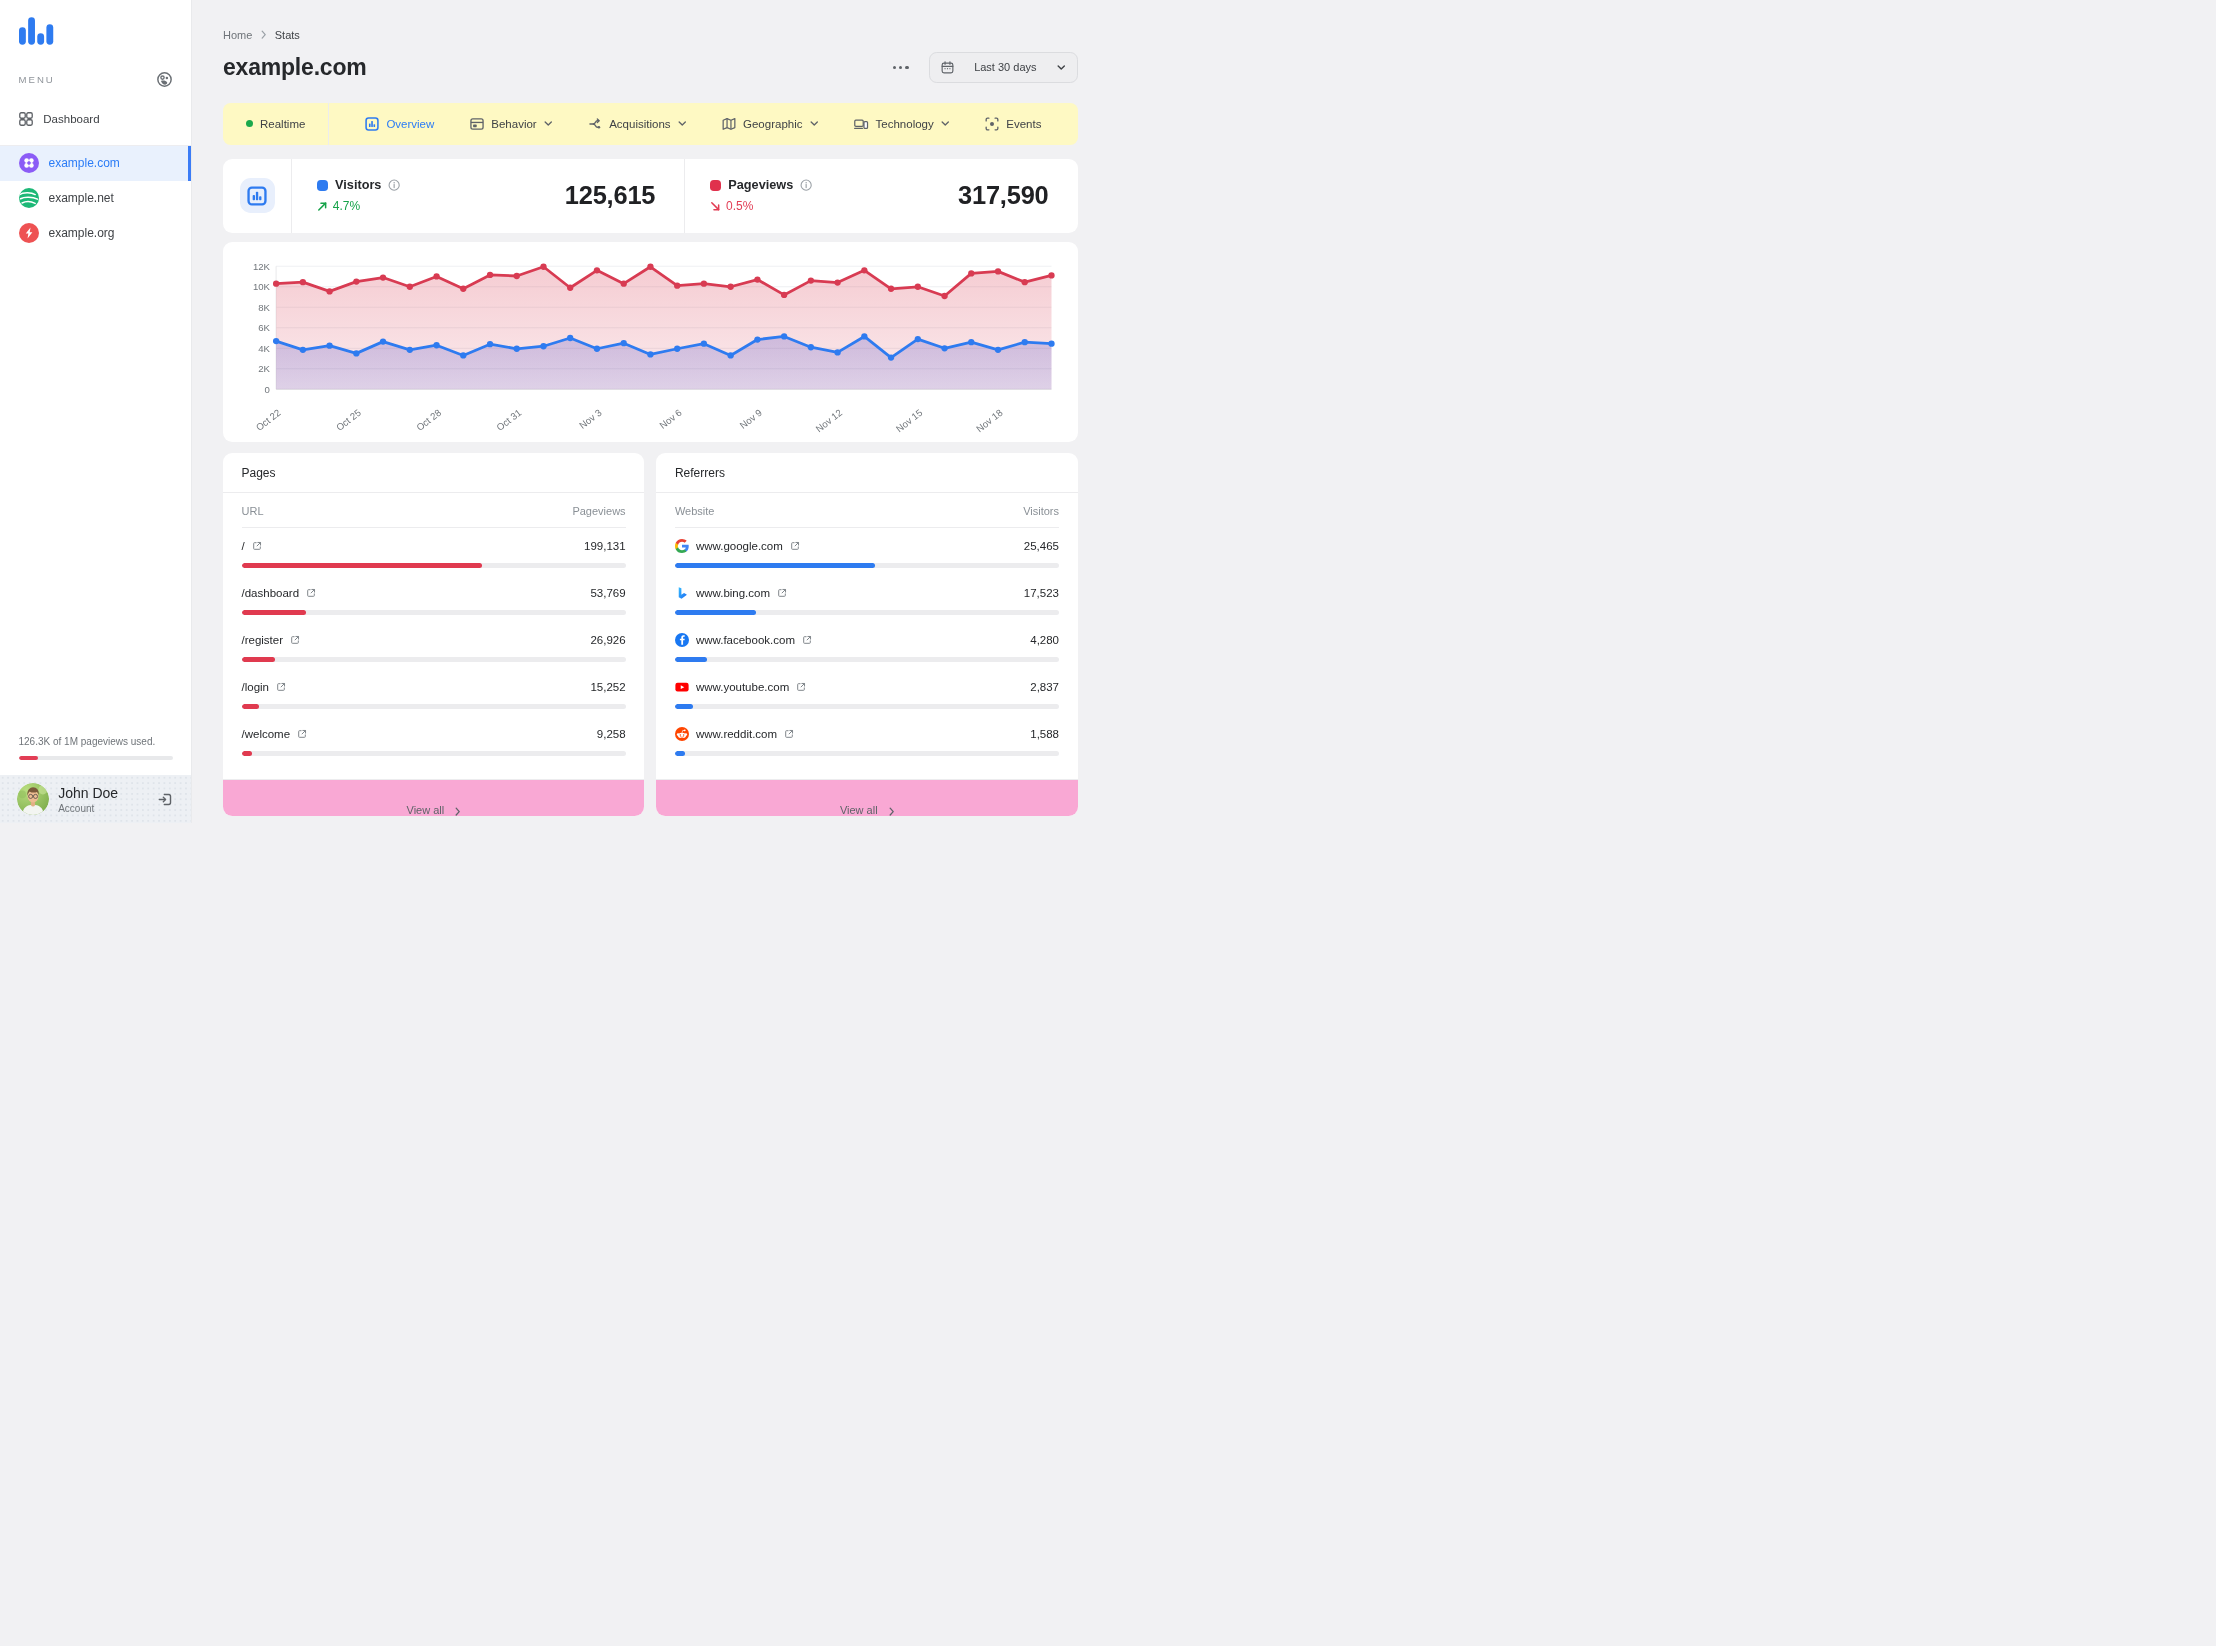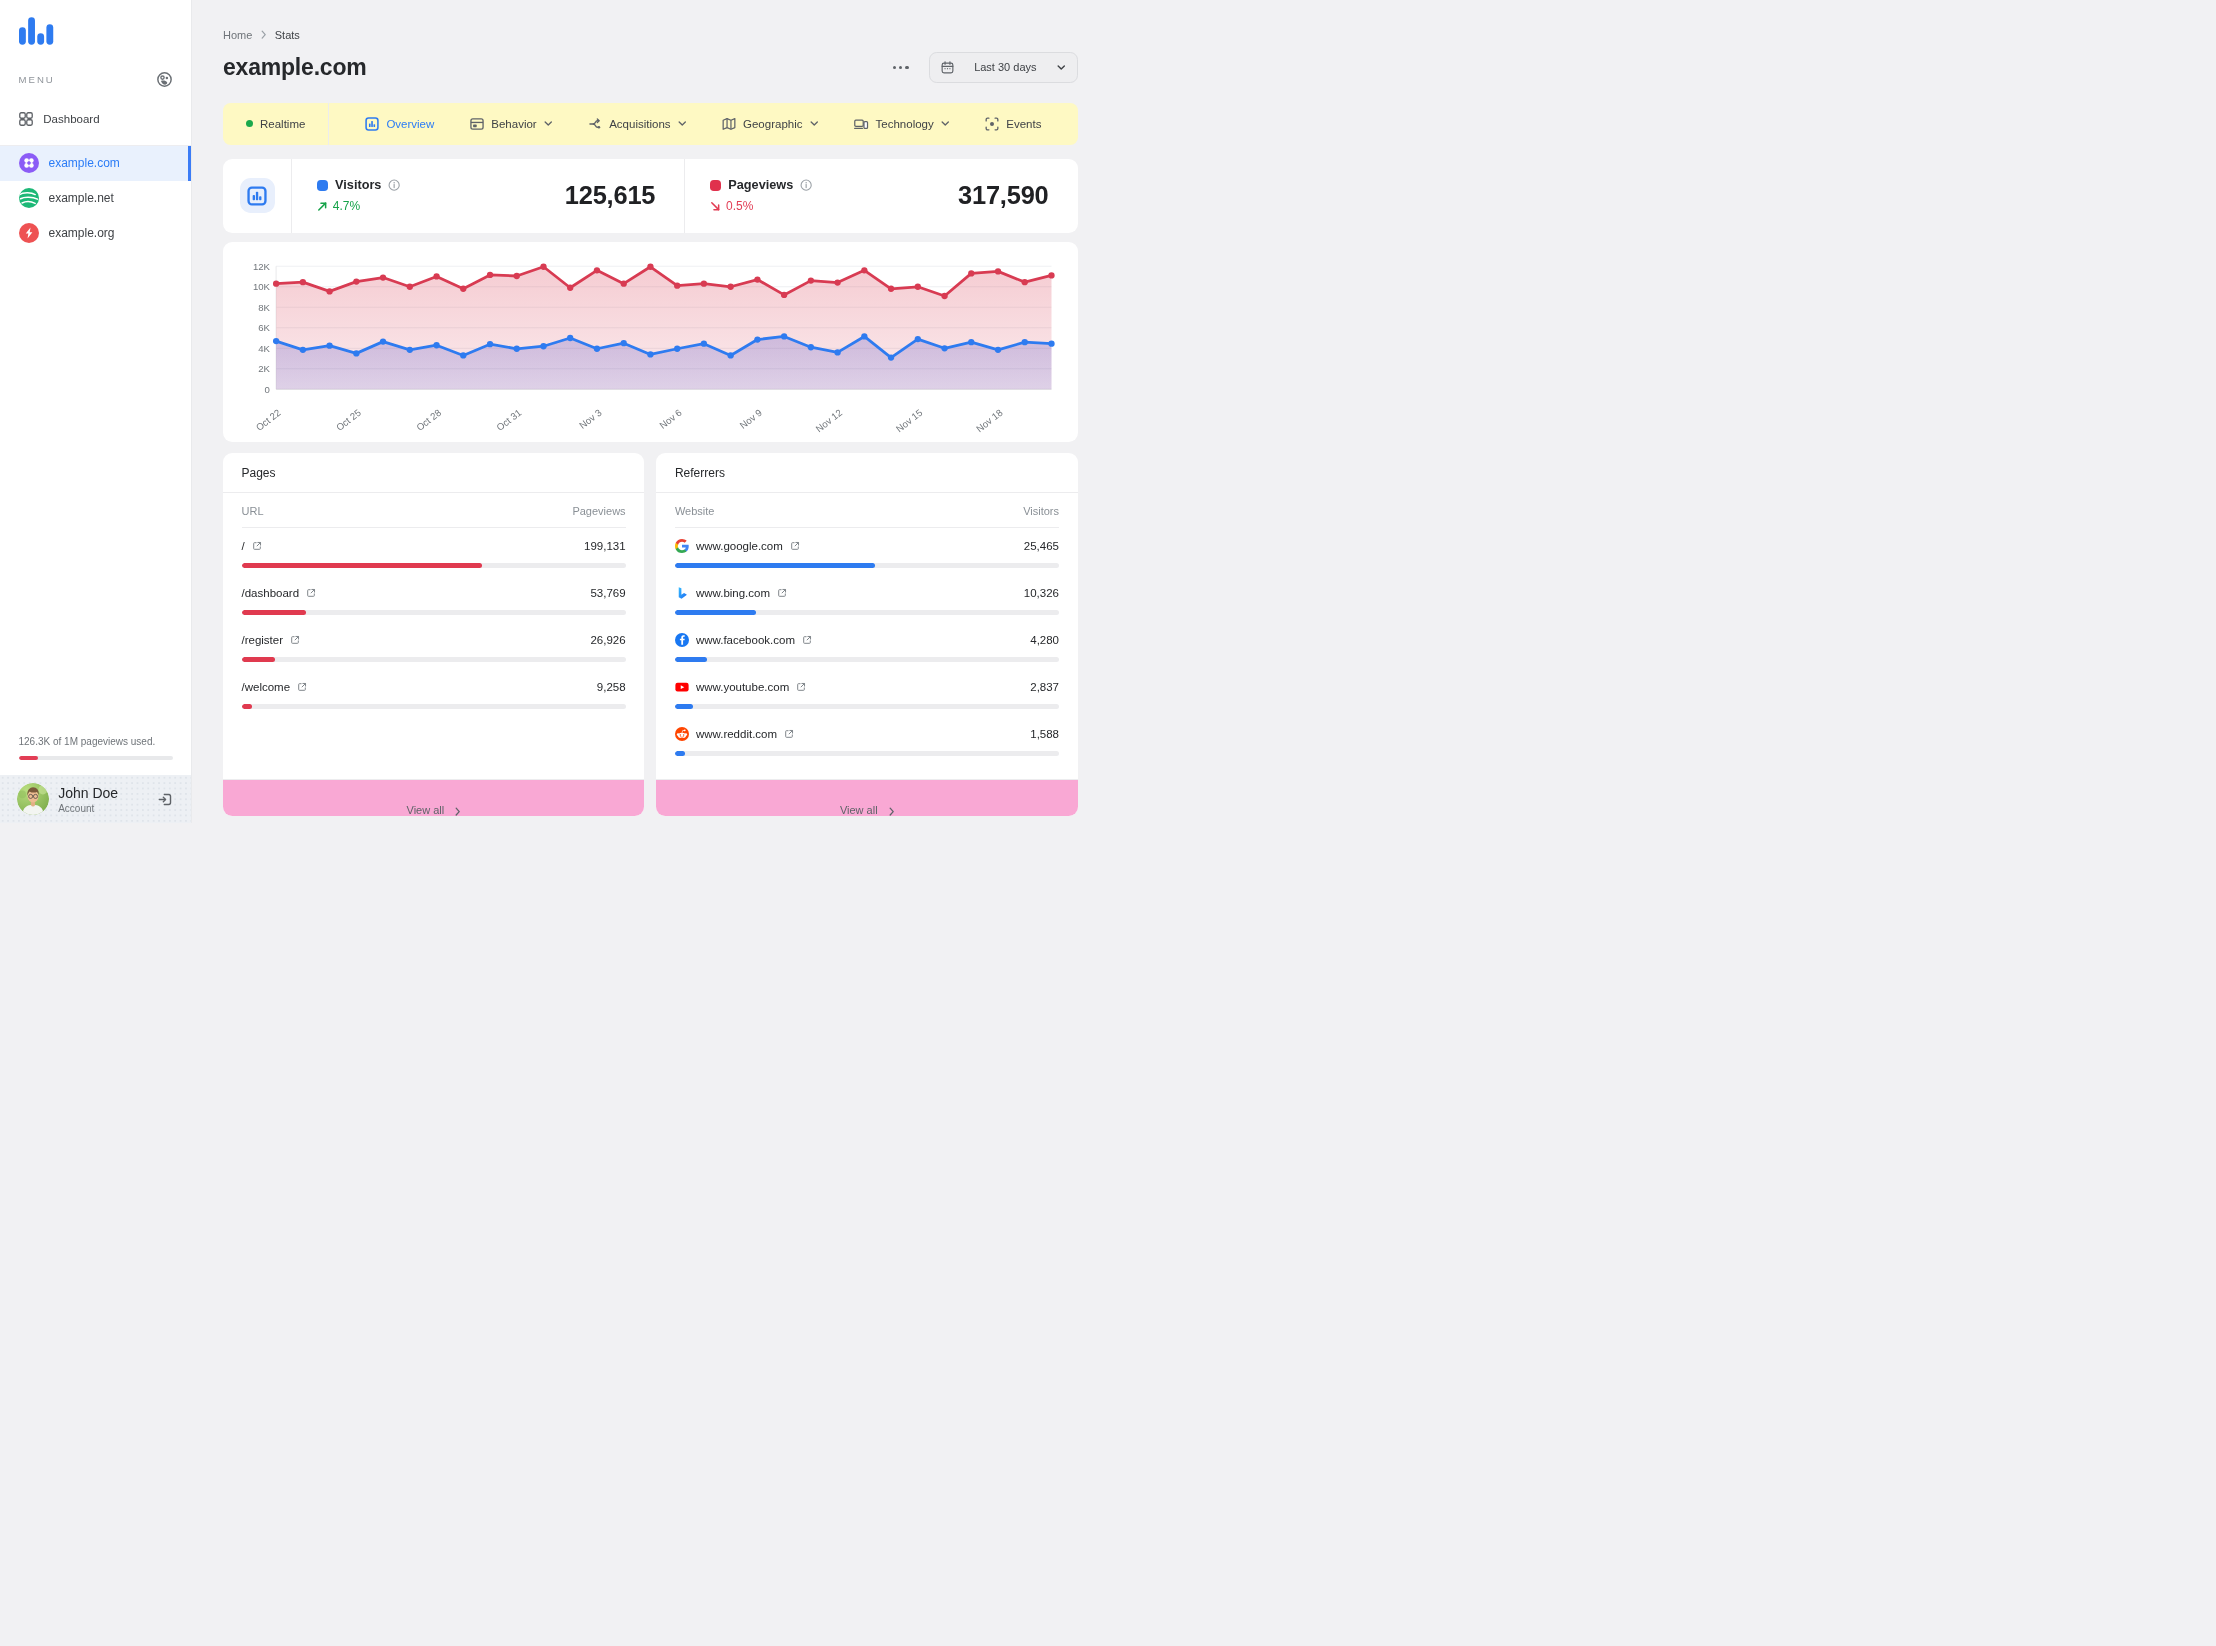--- a/index.html
+++ b/index.html
@@ -542,20 +542,36 @@
           </span>
           <span class="t-value">26,926</span>
         </div>
         <div class="t-bar">
             <div class="t-bar-fill" style="width: 8.6%;"></div>
           </div>
       </div>
       <div class="t-row">
         <div class="t-row-top">
           <span class="t-link">
+            <span>/login</span>
+            <svg class="extlink" width="10" height="10" viewBox="0 0 13 13" fill="none" stroke="#80868b" stroke-width="1.3" stroke-linecap="round" stroke-linejoin="round">
+                <path d="M10.8 7.6v2.2a1 1 0 0 1-1 1H3.2a1 1 0 0 1-1-1V3.2a1 1 0 0 1 1-1h2.2"></path>
+                <path d="M7.6 1.9h3.5v3.5"></path>
+                <path d="M11 2 6.6 6.4"></path>
+              </svg>
+          </span>
+          <span class="t-value">15,252</span>
+        </div>
+        <div class="t-bar">
+            <div class="t-bar-fill" style="width: 4.6%;"></div>
+          </div>
+      </div>
+      <div class="t-row">
+        <div class="t-row-top">
+          <span class="t-link">
             <span>/welcome</span>
             <svg class="extlink" width="10" height="10" viewBox="0 0 13 13" fill="none" stroke="#80868b" stroke-width="1.3" stroke-linecap="round" stroke-linejoin="round">
                 <path d="M10.8 7.6v2.2a1 1 0 0 1-1 1H3.2a1 1 0 0 1-1-1V3.2a1 1 0 0 1 1-1h2.2"></path>
                 <path d="M7.6 1.9h3.5v3.5"></path>
                 <path d="M11 2 6.6 6.4"></path>
               </svg>
           </span>
           <span class="t-value">9,258</span>
         </div>
         <div class="t-bar">
@@ -614,21 +630,21 @@
                 </defs>
               <path fill="url(#bingg)" d="M4.8 1.6l3.4 1.2v8.3l3.4-2 3.4 1.7c0 .4-.1.8-.5 1.1L8.4 16.4 4.8 14.4z"></path>
             </svg>
             <span>www.bing.com</span>
             <svg class="extlink" width="10" height="10" viewBox="0 0 13 13" fill="none" stroke="#80868b" stroke-width="1.3" stroke-linecap="round" stroke-linejoin="round">
                 <path d="M10.8 7.6v2.2a1 1 0 0 1-1 1H3.2a1 1 0 0 1-1-1V3.2a1 1 0 0 1 1-1h2.2"></path>
                 <path d="M7.6 1.9h3.5v3.5"></path>
                 <path d="M11 2 6.6 6.4"></path>
               </svg>
           </span>
-          <span class="t-value">10,326</span>
+          <span class="t-value">17,523</span>
         </div>
         <div class="t-bar">
             <div class="t-bar-fill" style="width: 21%;"></div>
           </div>
       </div>
 
       <div class="t-row">
         <div class="t-row-top">
           <span class="t-link">
             <svg class="favicon" viewBox="0 0 18 18">

